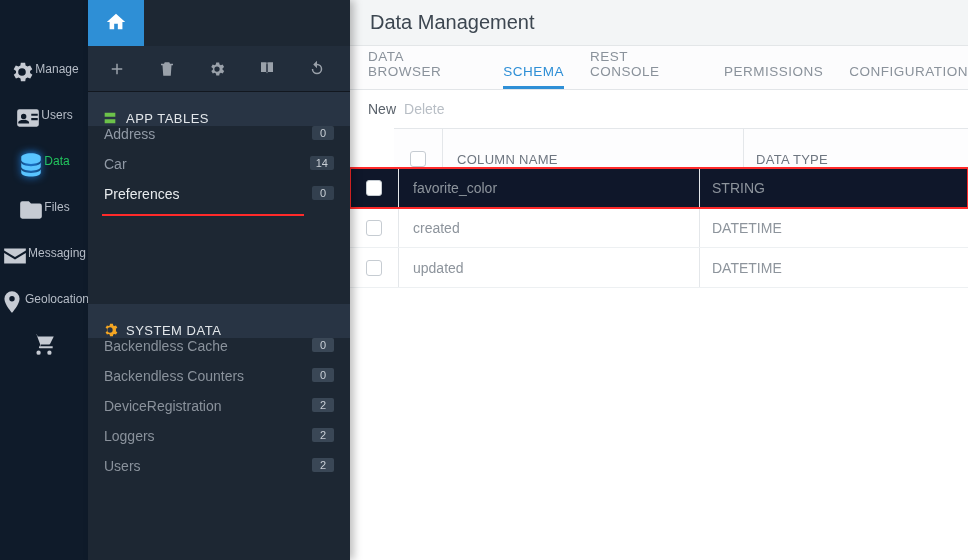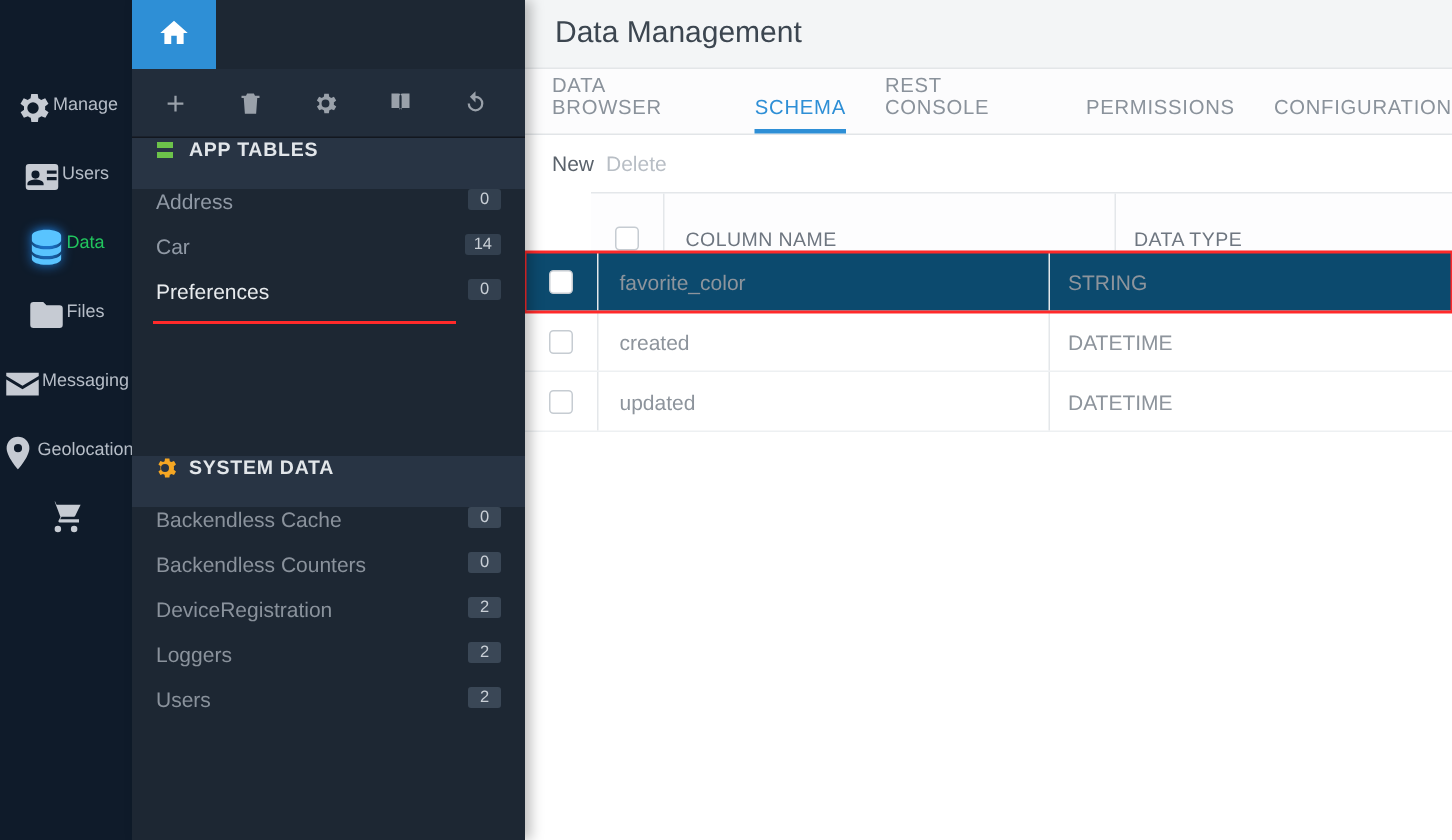--- a/index.html
+++ b/index.html
@@ -16,21 +16,21 @@
   .rail-label { font-size:12px; margin-top:4px; color:#b6bdc7; }
   .rail-item.active .rail-label { color:#22c55e; }
   
   .mid { width:262px; background:#1d2733; display:flex; flex-direction:column; box-shadow:4px 0 8px rgba(0,0,0,0.25); position:relative; z-index:5;}
   .home-box { width:56px; height:46px; background:#2e8fd6; display:flex; align-items:center; justify-content:center; position:absolute; left:0; top:0;}
   .home-box svg { fill:#fff; width:22px; height:22px; }
   .mid-toolbar { height:46px; border-bottom:1px solid #12171f; display:flex; align-items:center; padding-left:12px; gap:26px; margin-top:46px;}
   .mid-toolbar { margin-top:0; height:46px; background:#222d3b; justify-content:flex-start; padding-left:18px; gap:28px;}
   .tool-btn { width:22px; height:22px; display:flex; align-items:center; justify-content:center; cursor:pointer;}
   .tool-btn svg { fill:#9aa1aa; width:18px; height:18px; }
-  .section-head { background:#283444; height:34px; display:flex; align-items:flex-start; padding-left:14px; gap:8px; font-size:13px; font-weight:700; letter-spacing:0.5px; color:#e2e6ea;}
+  .section-head { background:#283444; height:34px; display:flex; align-items:flex-end; padding-left:14px; gap:8px; font-size:13px; font-weight:400; letter-spacing:0.5px; color:#e2e6ea;}
   .section-head.orange svg { fill:#f5a623; }
   .section-head.green svg { fill:#6cc24a; }
   .section-head svg { width:16px; height:16px; }
   .table-item { height:30px; display:flex; align-items:flex-start; justify-content:space-between; padding:0 16px 0 16px; color:#9099a5; cursor:pointer; font-size:14px;}
   .table-item.selected { background:#1d2733; color:#e8ebee; position:relative;}
   .table-item.selected::after { content:""; position:absolute; left:14px; right:46px; bottom:0px; height:2px; background:#ff2a2a; }
   .count-badge { background:#33404f; color:#c9cfd6; font-size:11px; min-width:22px; text-align:center; border-radius:2px; padding:1px 6px;}
   .mid-spacer { flex:0 0 88px; }
   .sys-list .table-item { color:#8a929c; }
   .sys-list .count-badge { background:#3a4756; }
@@ -42,21 +42,21 @@
   .tab.active { color:#2e8fd6; border-bottom:3px solid #2e8fd6; padding-bottom:7px; font-weight:500;}
   .sub-actions { height:38px; display:flex; align-items:center; padding-left:18px; gap:8px; color:#8d949c; font-size:14px;}
   .sub-actions .new { color:#5a626b; cursor:pointer;}
   .sub-actions .del { color:#b8bec5; }
   .grid-head { height:40px; display:flex; align-items:flex-end; border-top:1px solid #e4e7ea; border-bottom:1px solid #e4e7ea; background:#fdfdfe;margin-left:44px;}
   .chk-cell { width:48px; display:flex; align-items:center; justify-content:center;}
   .chk { width:16px; height:16px; border:1.5px solid #c6ccd2; border-radius:3px; background:#fff;}
   .col-name-cell { width:300px; color:#6e7680; font-size:13px; letter-spacing:0.3px;}
   .col-type-cell { flex:1; color:#6e7680; font-size:13px; letter-spacing:0.3px; padding-left:12px;}
   .grid-row { height:40px; display:flex; align-items:center; border-bottom:1px solid #edf0f2; background:#fff;}
-  .grid-row.hl { background:#0c4a6e; outline:2px solid #ff2a2a; outline-offset:-1px; position:relative; z-index:2;}
+  .grid-row.hl { background:#0f172a; outline:2px solid #ff2a2a; outline-offset:-1px; position:relative; z-index:2;}
   .grid-row .cname { width:300px; color:#8d949c; font-size:14px; padding-left:0;}
   .grid-row .ctype { flex:1; color:#8d949c; font-size:14px; padding-left:12px;}
   .vline { width:1px; background:#e4e7ea; align-self:stretch; }
 </style>
 </head>
 <body>
 
 <div class="root">
 
   <div class="nav-rail">

